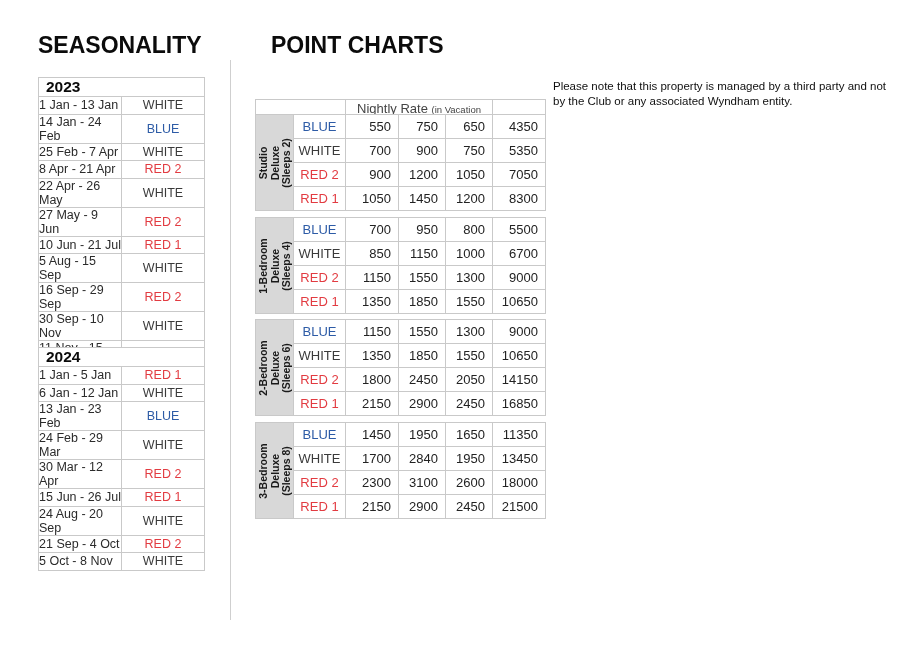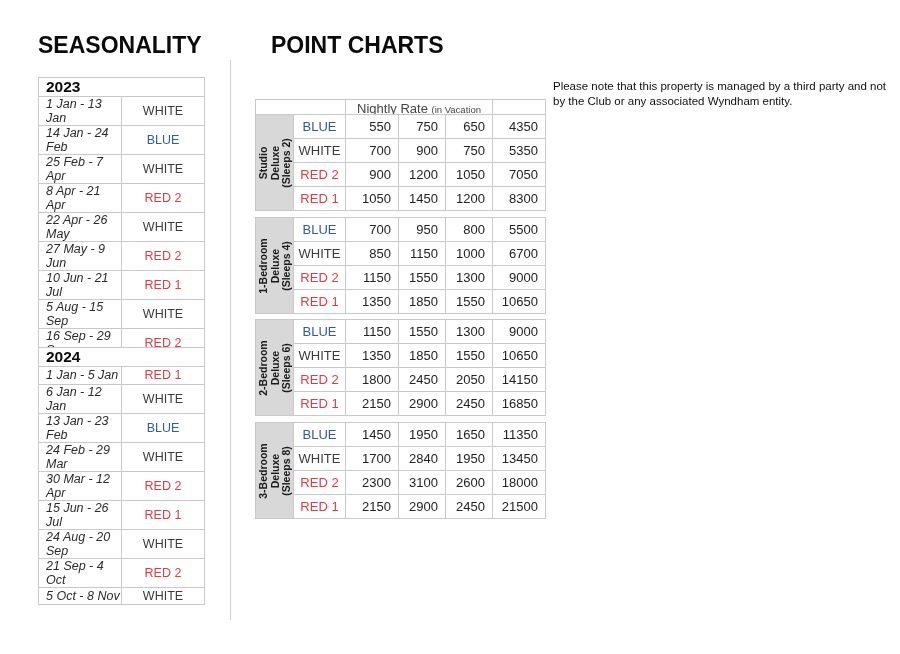--- a/index.html
+++ b/index.html
@@ -20,21 +20,21 @@
     position:absolute;left:38px;width:167px;border-collapse:collapse;
     table-layout:fixed;background:#fff;
   }
   .season-table td{
     border:1px solid #c9c9c9;font-size:12.5px;color:#2b2b2b;
     height:16.5px;padding:0;vertical-align:middle;
   }
   .season-table td.year{
     font-size:15.5px;font-weight:800;color:#0b0b0b;height:18px;padding-left:7px;
   }
-  .season-table td.dates{padding-left:7px;width:107px;font-style:italic;}
+  .season-table td.dates{width:107px;}
   .season-table td.season{text-align:center;width:60px;}
 
   
   .pt{
     position:absolute;left:255px;border-collapse:collapse;table-layout:fixed;background:#fff;
   }
   .pt td{border:1px solid #c9c9c9;vertical-align:middle;}
   .pt-header td{color:#444;text-align:center;}
   .nr-cell{font-size:13px;height:19px;}
   .nr-cell .sub{font-size:9.5px;}

